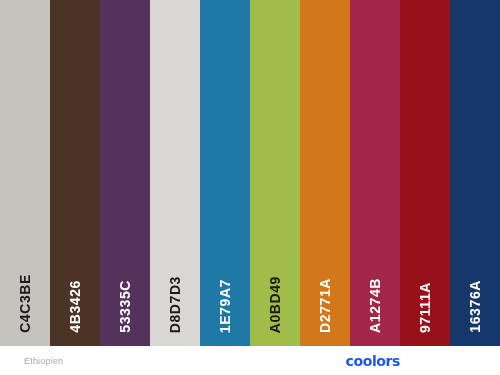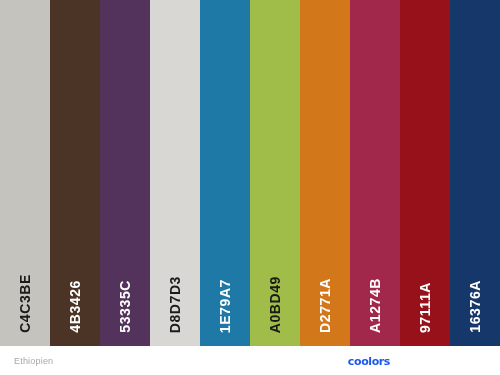--- a/index.html
+++ b/index.html
@@ -53,21 +53,21 @@
     letter-spacing: 0.6px;
     line-height: 1;
     margin-bottom: 13px;
     white-space: nowrap;
     user-select: none;
   }
 
   
   #footer-bar {
     position: absolute;
-    left: 4px;
+    left: 14px;
     top: 346px;
     width: 396px;
     height: 29px;
     background: #ffffff;
   }
 
   #palette-name {
     position: absolute;
     left: 10px;
     top: 50%;
@@ -79,21 +79,21 @@
     letter-spacing: 0.2px;
     white-space: nowrap;
   }
 
   #brand-logo {
     position: absolute;
     right: 10px;
     top: 50%;
     transform: translateY(-50%);
     font-family: "DejaVu Sans", sans-serif;
-    font-size: 11px;
+    font-size: 14px;
     font-weight: bold;
     color: #1a56f0;
     letter-spacing: -0.4px;
     white-space: nowrap;
     text-align: right;
   }
 </style>
 </head>
 <body>
 

